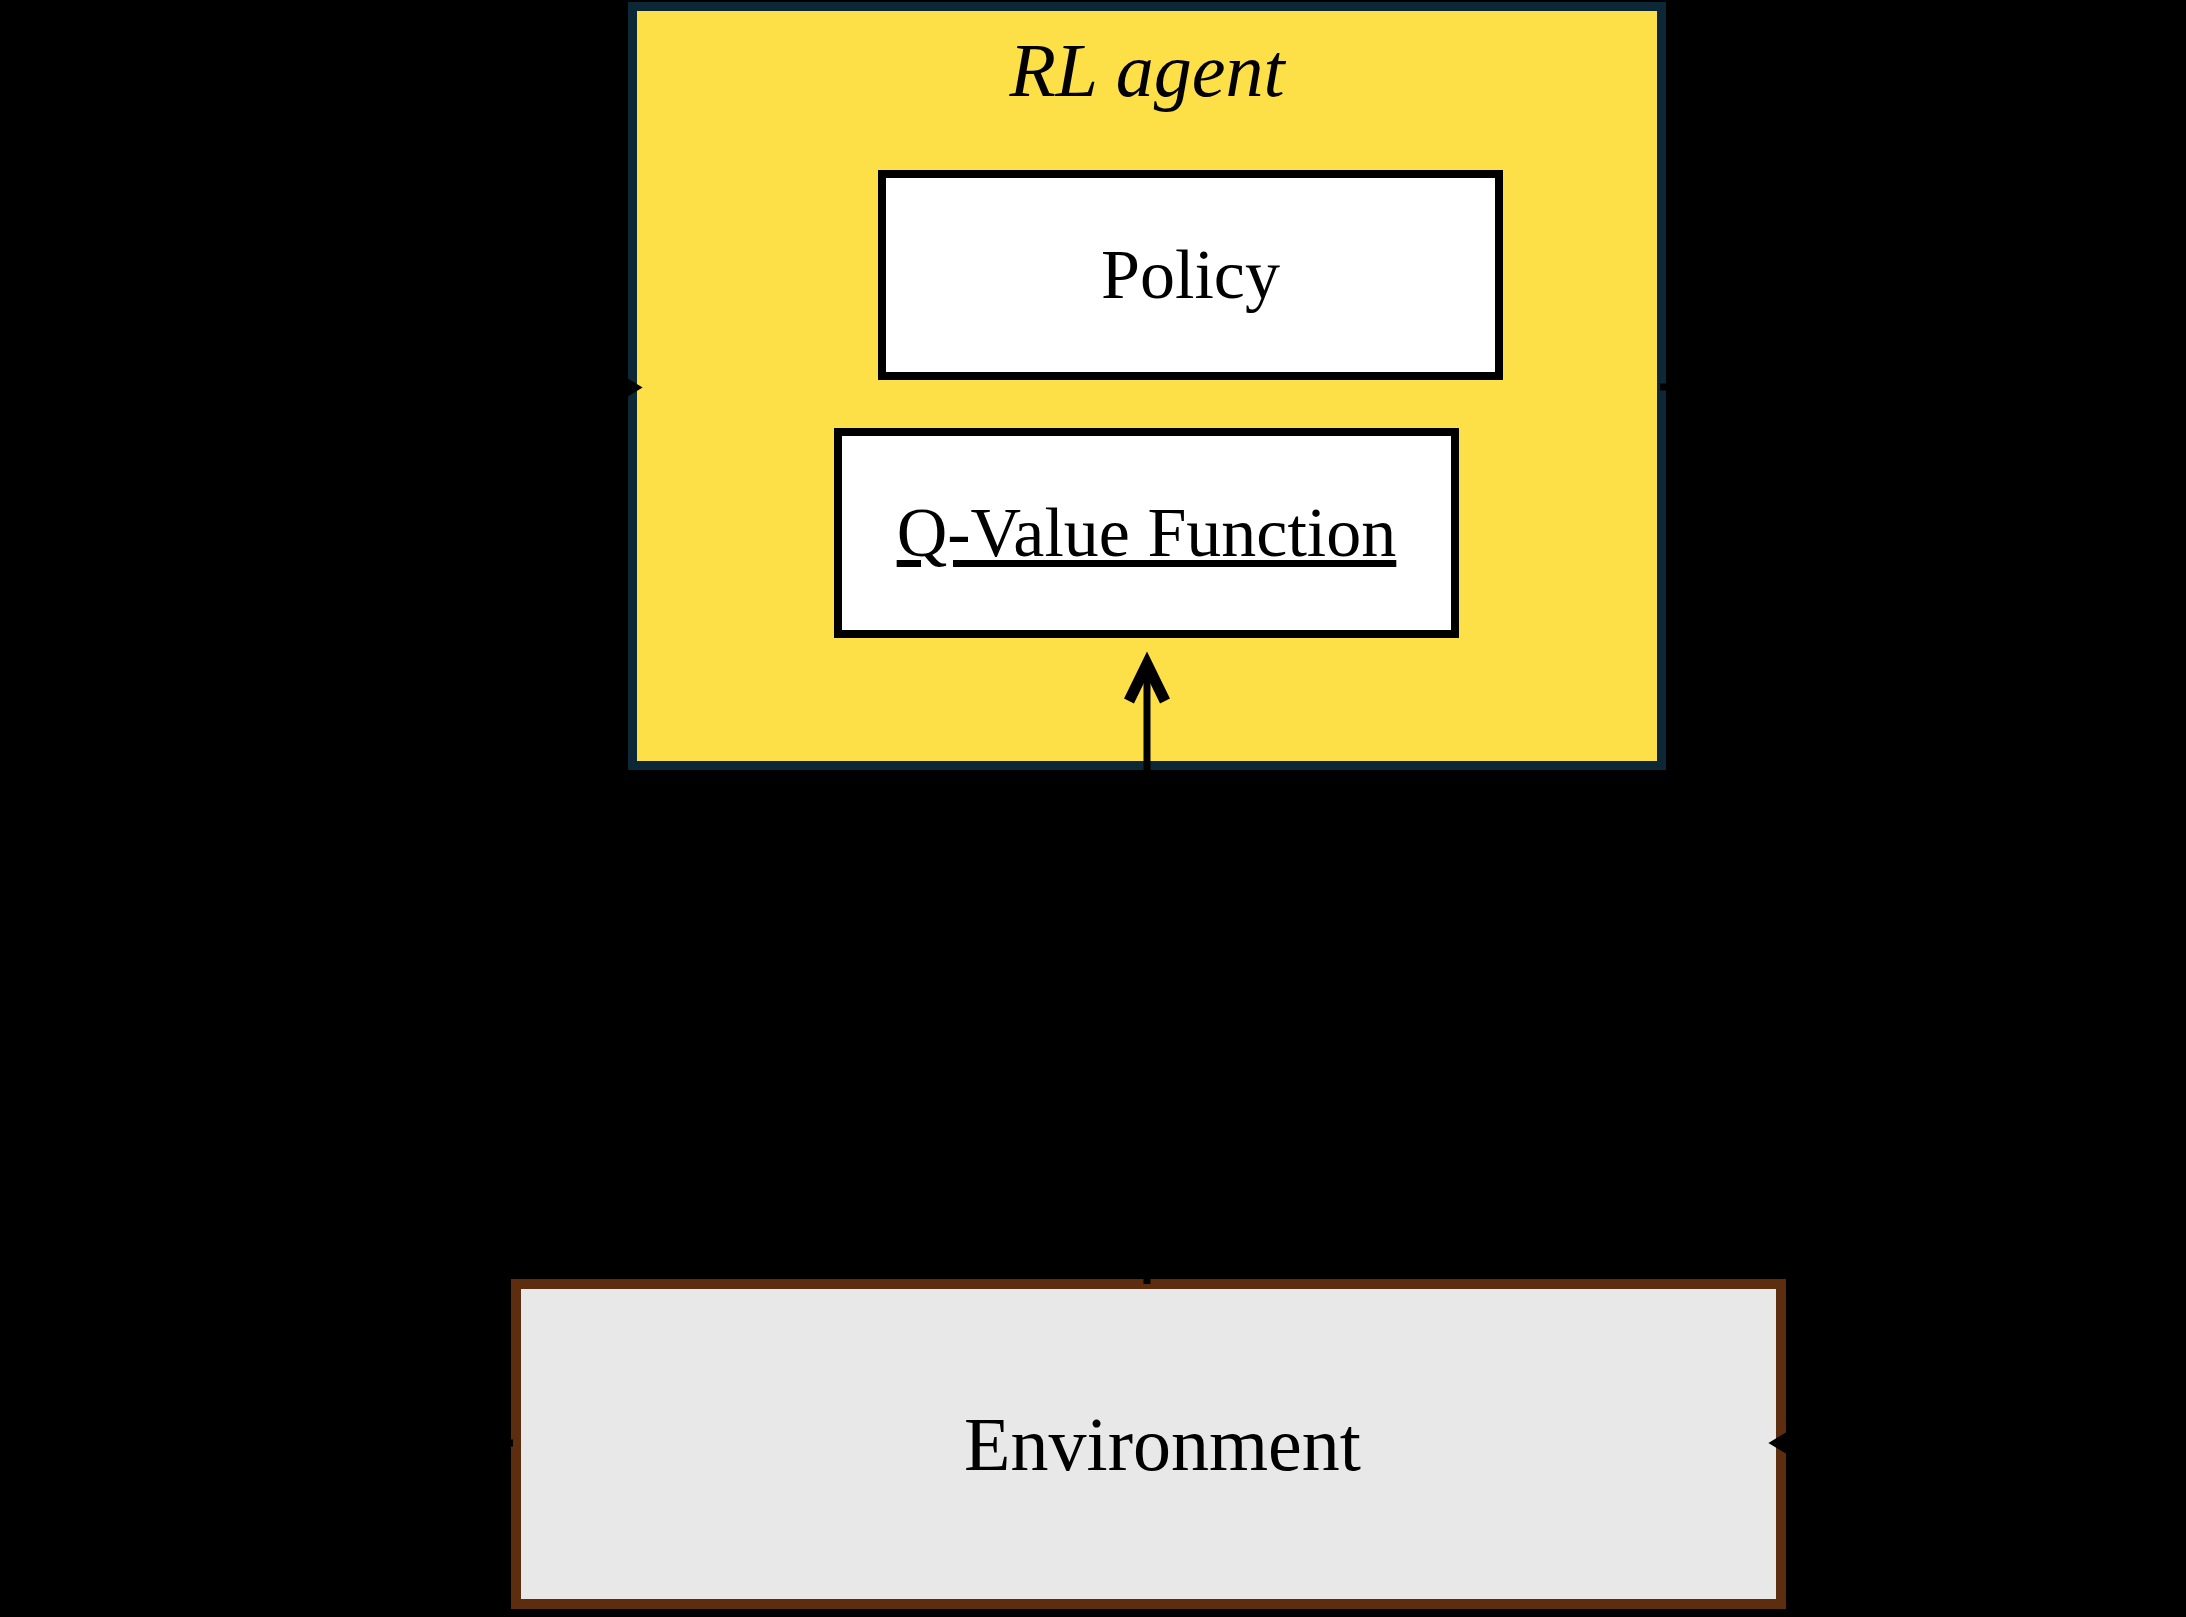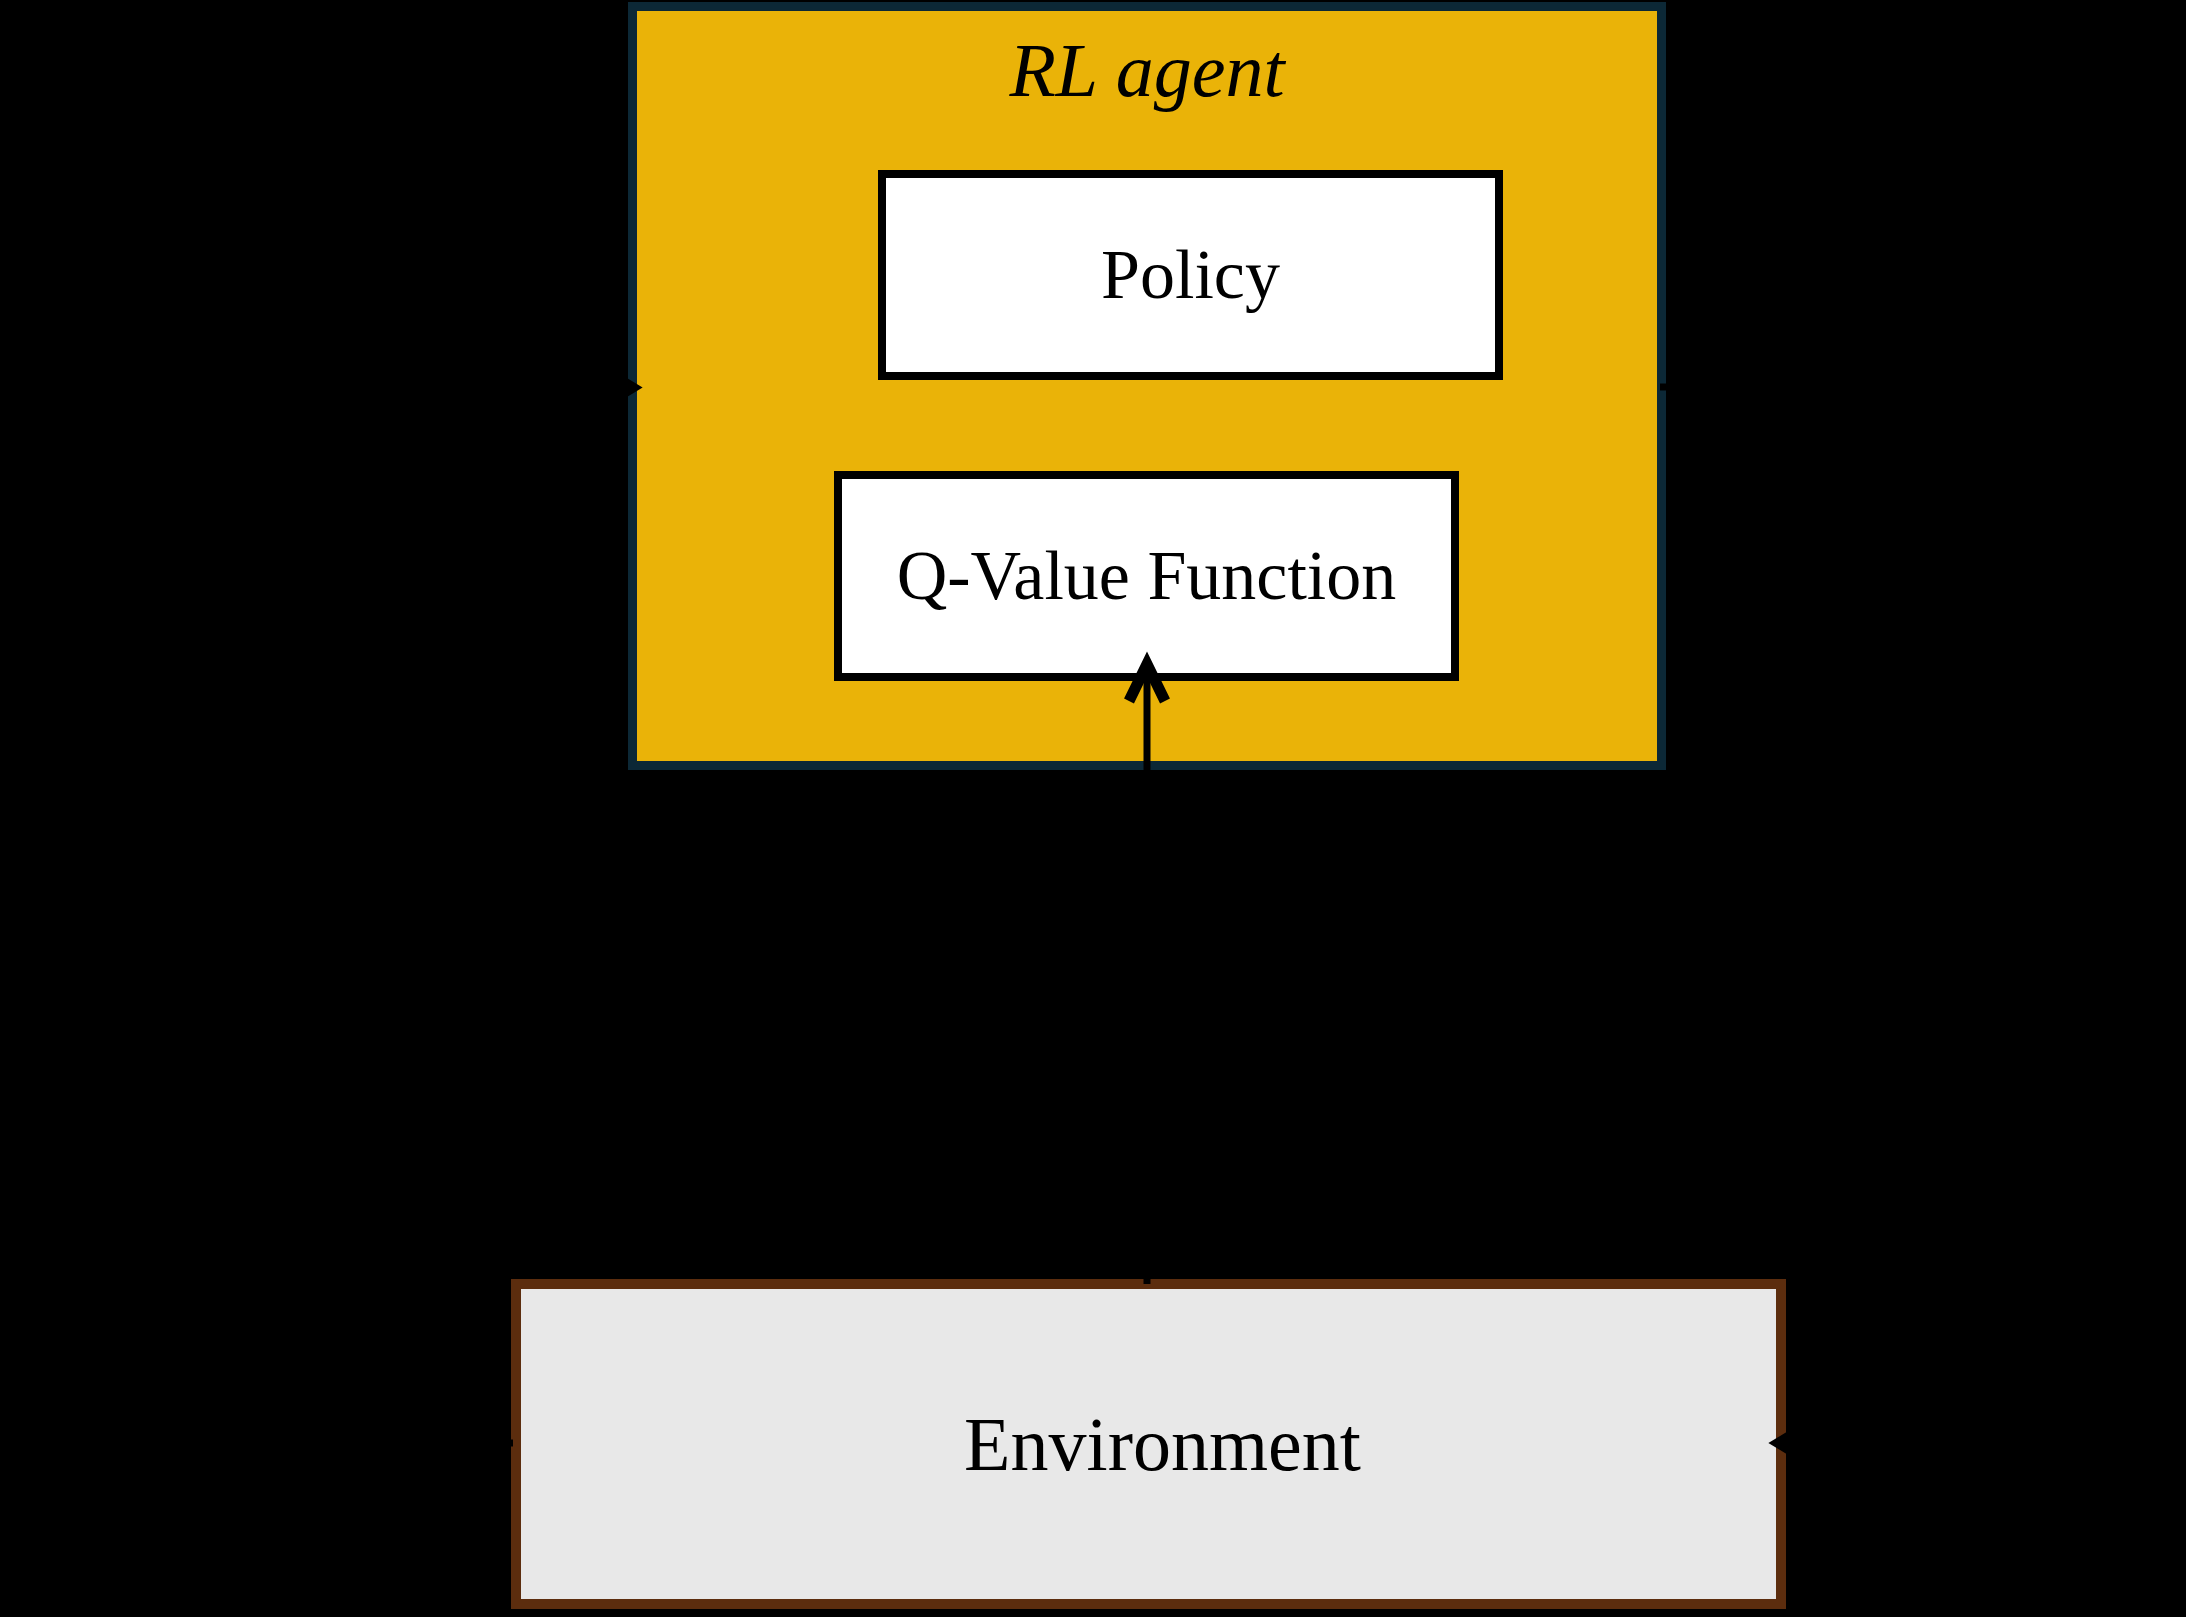--- a/index.html
+++ b/index.html
@@ -14,21 +14,21 @@
     background: #000000;
     overflow: hidden;
     font-family: "Liberation Serif", "DejaVu Serif", serif;
     color: #000000;
   }
   .box { position: absolute; box-sizing: border-box; }
 
   #agent-box {
     left: 628px; top: 2px;
     width: 1038px; height: 768px;
-    background: #eab308;
+    background: #fde047;
     border: 9px solid #0c2836;
   }
   #agent-title {
     position: absolute;
     left: 0; top: 18px;
     width: 100%;
     text-align: center;
     font-style: italic;
     font-size: 76px;
     line-height: 1.1;
@@ -41,21 +41,21 @@
     box-sizing: border-box;
     background: #ffffff;
     border: 8px solid #000000;
     display: flex;
     align-items: center;
     justify-content: center;
     font-size: 70px;
     color: #000000;
   }
   #policy-box   { top: 159px; margin-left: 44px; }  
-  #qvalue-box   { top: 460px; }  
+  #qvalue-box   { top: 417px; text-decoration: underline; }  
 
   #environment-box {
     left: 511px; top: 1279px;
     width: 1275px; height: 330px;
     background: #e8e8e8;
     border: 10px solid #5c2d0e;
     display: flex;
     align-items: center;
     justify-content: center;
     font-size: 76px;

